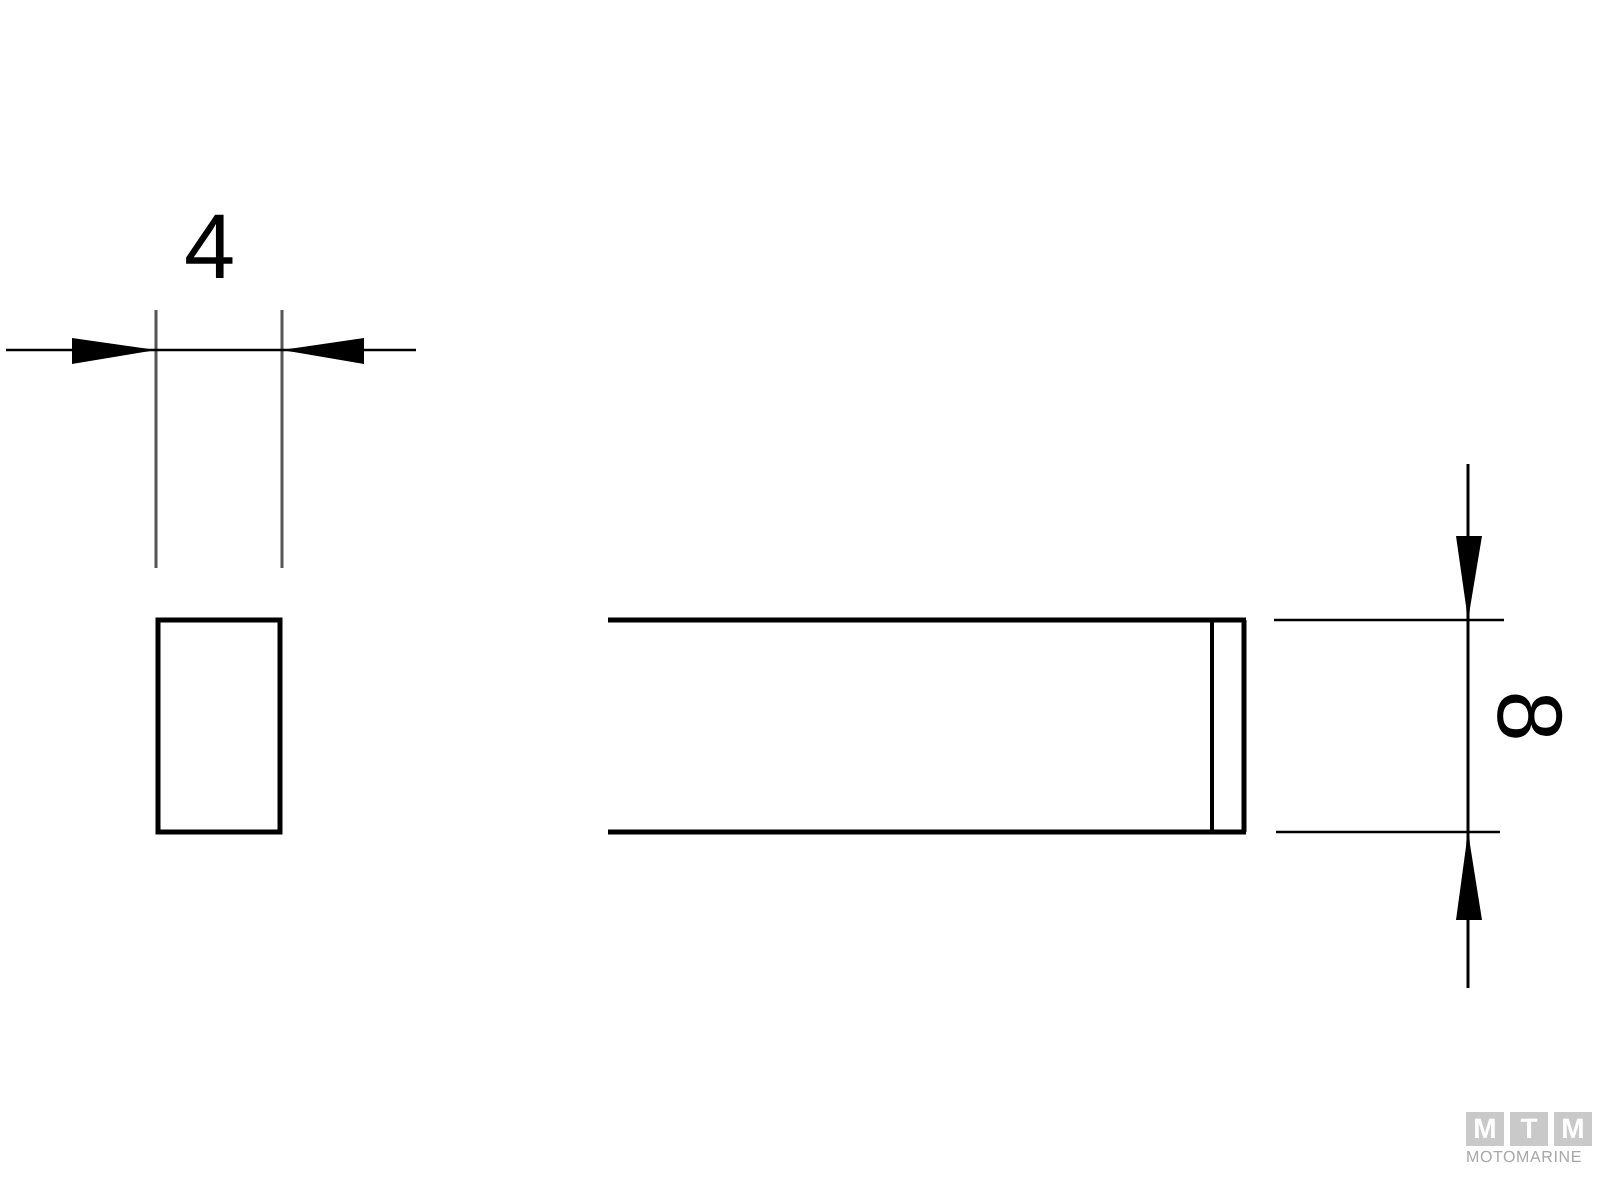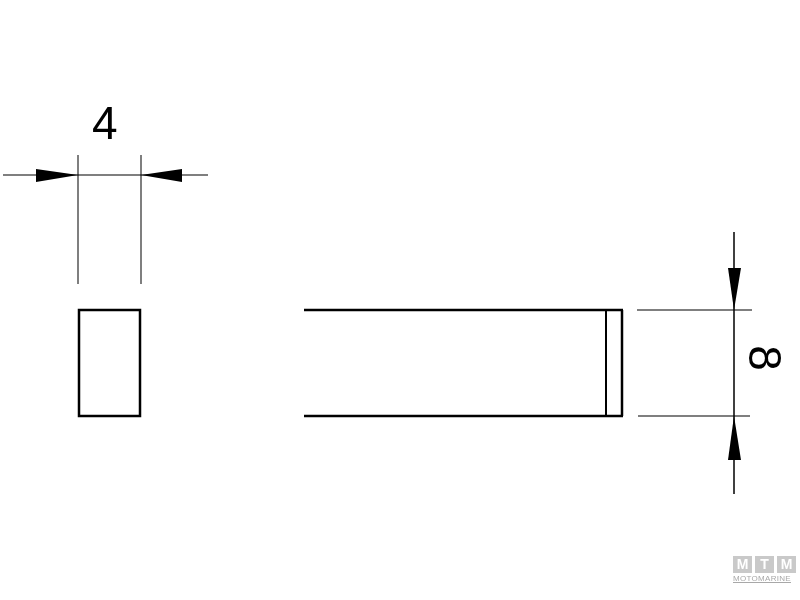--- a/index.html
+++ b/index.html
@@ -7,21 +7,21 @@
          font-family: "Liberation Sans", sans-serif; }
   svg.drawing { position: absolute; left: 0; top: 0; }
   .dim-text { position: absolute; color: #000; font-family: "Liberation Sans", sans-serif; }
   #dim-width { left: 92px; top: 100px; font-size: 46px; line-height: 46px; }
   #dim-height { left: 752px; top: 335px; font-size: 46px; line-height: 46px;
                 transform: rotate(90deg); transform-origin: 50% 50%; }
   .logo { position: absolute; left: 733px; top: 556px; width: 66px; }
   .logo-boxes { display: flex; gap: 3px; }
   .logo-box { width: 19px; height: 17px; background: #c9c9c9; color: #ffffff;
               font-size: 14px; font-weight: bold; text-align: center; line-height: 17px; }
-  .logo-text { font-size: 8px; color: #a8a8a8; letter-spacing: 0.3px; margin-top: 1px; text-decoration: underline; }
+  .logo-text { font-size: 8px; color: #a8a8a8; letter-spacing: 0.3px; margin-top: 1px; }
 </style>
 </head>
 <body>
 
 <svg class="drawing" width="800" height="600">
 
   <g>
     <line x1="78" y1="155" x2="78" y2="284" stroke="#555" stroke-width="1.5"></line>
     <line x1="141" y1="155" x2="141" y2="284" stroke="#555" stroke-width="1.5"></line>
     <line x1="3" y1="175" x2="208" y2="175" stroke="#000" stroke-width="1.2"></line>

